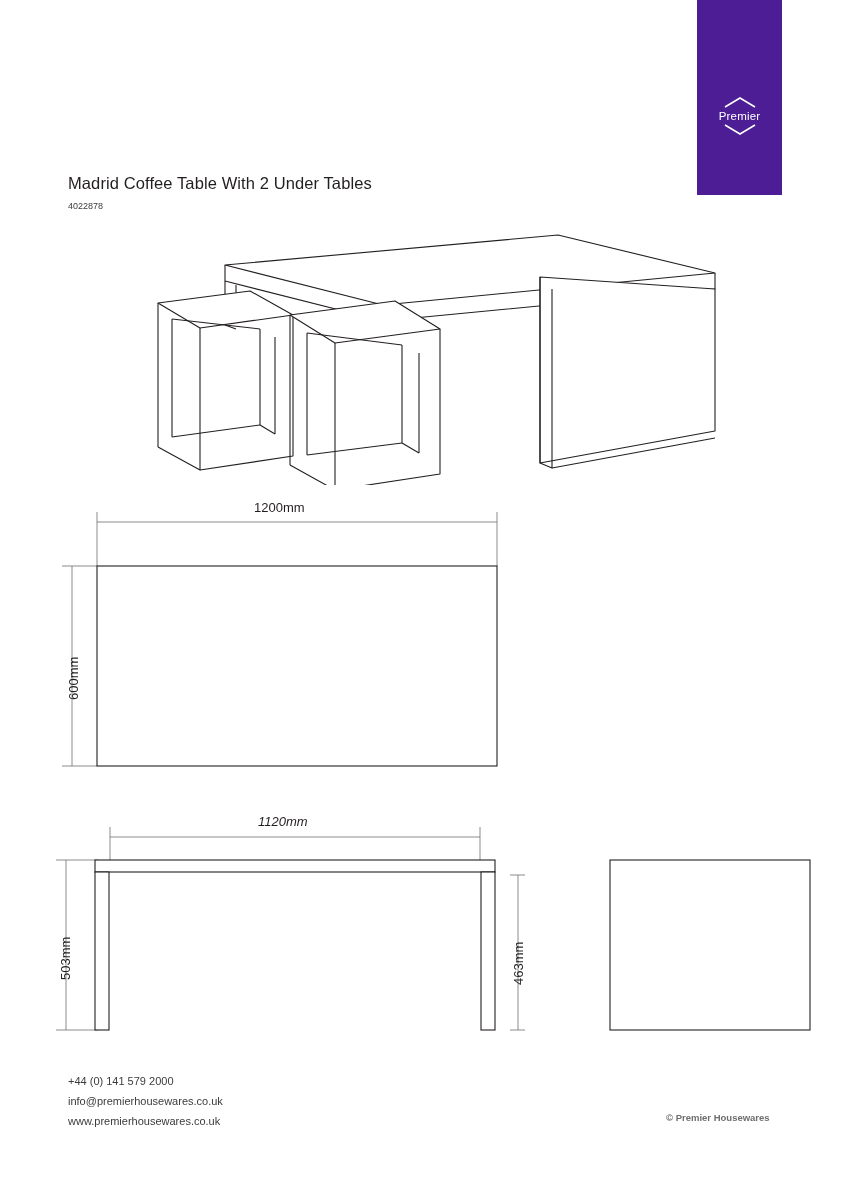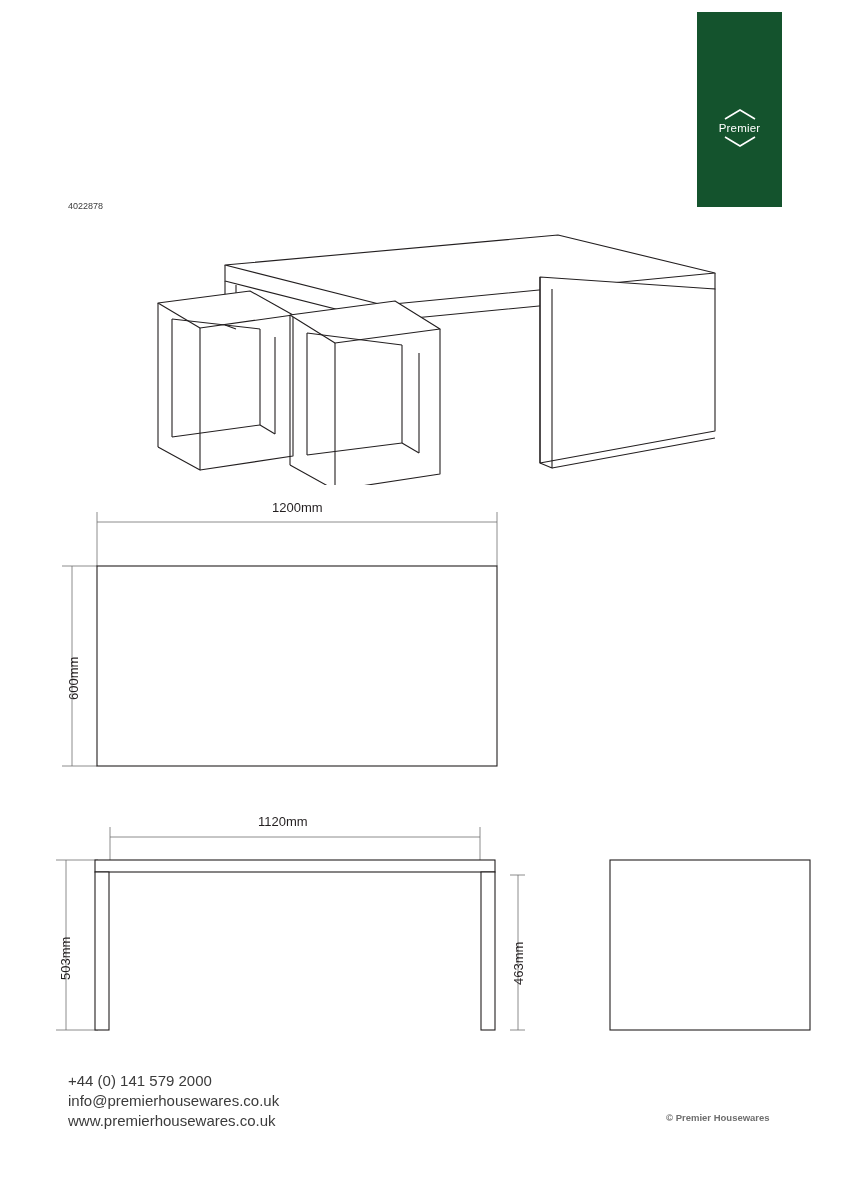--- a/index.html
+++ b/index.html
@@ -15,25 +15,25 @@
     position: relative;
     width: 848px;
     height: 1199px;
     background: #ffffff;
     overflow: hidden;
   }
 
   
   .brand-block {
     position: absolute;
-    top: 12px;
+    top: 0;
     left: 697px;
     width: 85px;
     height: 195px;
-    background: #14532d;
+    background: #4c1d95;
   }
   .brand-mark {
     position: absolute;
     top: 96px;
     left: 0;
     width: 85px;
     text-align: center;
     color: #ffffff;
   }
   .brand-chev {
@@ -82,21 +82,21 @@
   .dim-label.vert {
     transform: rotate(-90deg);
     transform-origin: left top;
   }
 
   
   .footer-left {
     position: absolute;
     left: 68px;
     top: 1071px;
-    font-size: 15px;
+    font-size: 11px;
     line-height: 20px;
     color: #3b3b3b;
   }
   .footer-left div { white-space: nowrap; }
   .footer-right {
     position: absolute;
     left: 666px;
     top: 1112px;
     font-size: 9.5px;
     color: #6e6e6e;
@@ -114,20 +114,21 @@
       <svg class="brand-chev" viewBox="0 0 34 13">
         <polyline points="2,11 17,2 32,11" fill="none" stroke="#ffffff" stroke-width="1.6"></polyline>
       </svg>
       <span class="brand-name">Premier</span>
       <svg class="brand-chev" viewBox="0 0 34 13">
         <polyline points="2,2 17,11 32,2" fill="none" stroke="#ffffff" stroke-width="1.6"></polyline>
       </svg>
     </div>
   </div>
 
+  <div class="doc-title">Madrid Coffee Table With 2 Under Tables</div>
   <div class="doc-code">4022878</div>
 
   <div class="draw" style="left:140px; top:225px; width:580px; height:260px;">
     <svg width="580" height="260" viewBox="0 0 580 260">
       <g fill="none" stroke="#231f20" stroke-width="1.1" stroke-linejoin="round">
 
         <polygon points="85,40 418,10 575,48 243,80" fill="#ffffff"></polygon>
 
         <polyline points="85,40 85,56 243,96 243,80"></polyline>
         <polyline points="243,96 575,64 575,48"></polyline>
@@ -177,21 +178,21 @@
 
         <line x1="12" y1="66" x2="47" y2="66"></line>
         <line x1="12" y1="266" x2="47" y2="266"></line>
 
         <line x1="22" y1="66" x2="22" y2="266"></line>
       </g>
 
       <rect x="47" y="66" width="400" height="200" fill="#ffffff" stroke="#231f20" stroke-width="1.1"></rect>
     </svg>
   </div>
-  <div class="dim-label" style="left:272px; top:500px;">1200mm</div>
+  <div class="dim-label" style="left:254px; top:500px;">1200mm</div>
   <div class="dim-label vert" style="left:66px; top:700px;">600mm</div>
 
   <div class="draw" style="left:40px; top:815px; width:500px; height:230px;">
     <svg width="500" height="230" viewBox="0 0 500 230">
       <g stroke="#6f6f6f" stroke-width="0.8" fill="none">
 
         <line x1="70" y1="12" x2="70" y2="45"></line>
         <line x1="440" y1="12" x2="440" y2="45"></line>
         <line x1="70" y1="22" x2="440" y2="22"></line>
 
@@ -206,21 +207,21 @@
       <g fill="none" stroke="#231f20" stroke-width="1.1">
 
         <rect x="55" y="45" width="400" height="12" fill="#ffffff"></rect>
 
         <rect x="55" y="57" width="14" height="158" fill="#ffffff"></rect>
 
         <rect x="441" y="57" width="14" height="158" fill="#ffffff"></rect>
       </g>
     </svg>
   </div>
-  <div class="dim-label" style="left:258px; top:814px;">1120mm</div>
+  <div class="dim-label" style="left:258px; top:814px;font-style:italic;">1120mm</div>
   <div class="dim-label vert" style="left:58px; top:980px;">503mm</div>
   <div class="dim-label vert" style="left:511px; top:985px;">463mm</div>
 
   <div class="draw" style="left:600px; top:855px; width:220px; height:190px;">
     <svg width="220" height="190" viewBox="0 0 220 190">
       <rect x="10" y="5" width="200" height="170" fill="#ffffff" stroke="#231f20" stroke-width="1.1"></rect>
     </svg>
   </div>
 
   <div class="footer-left">

